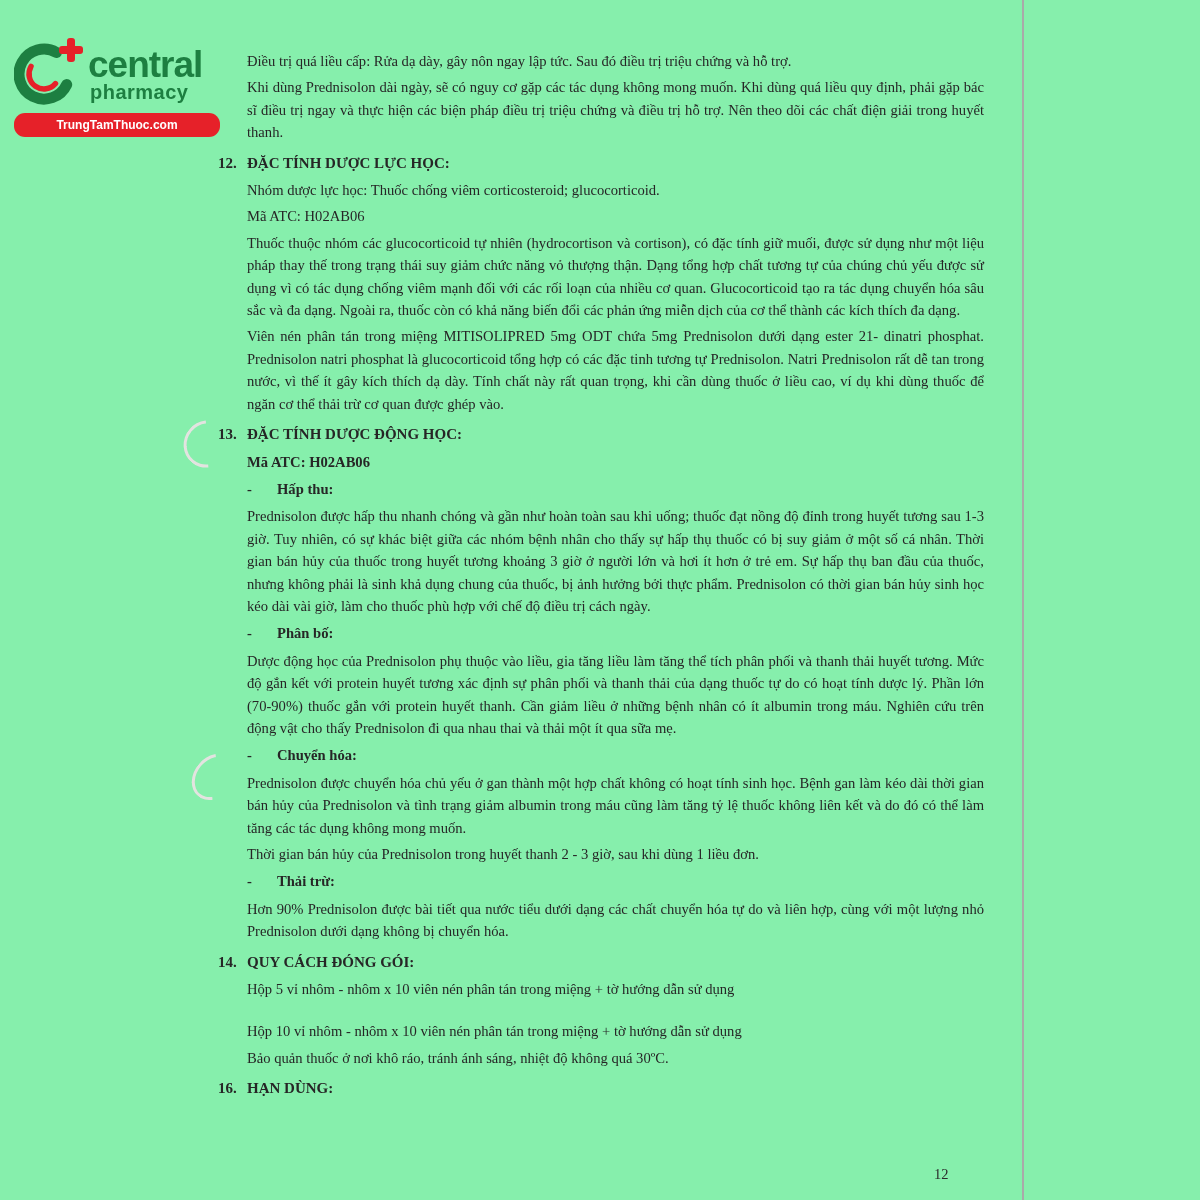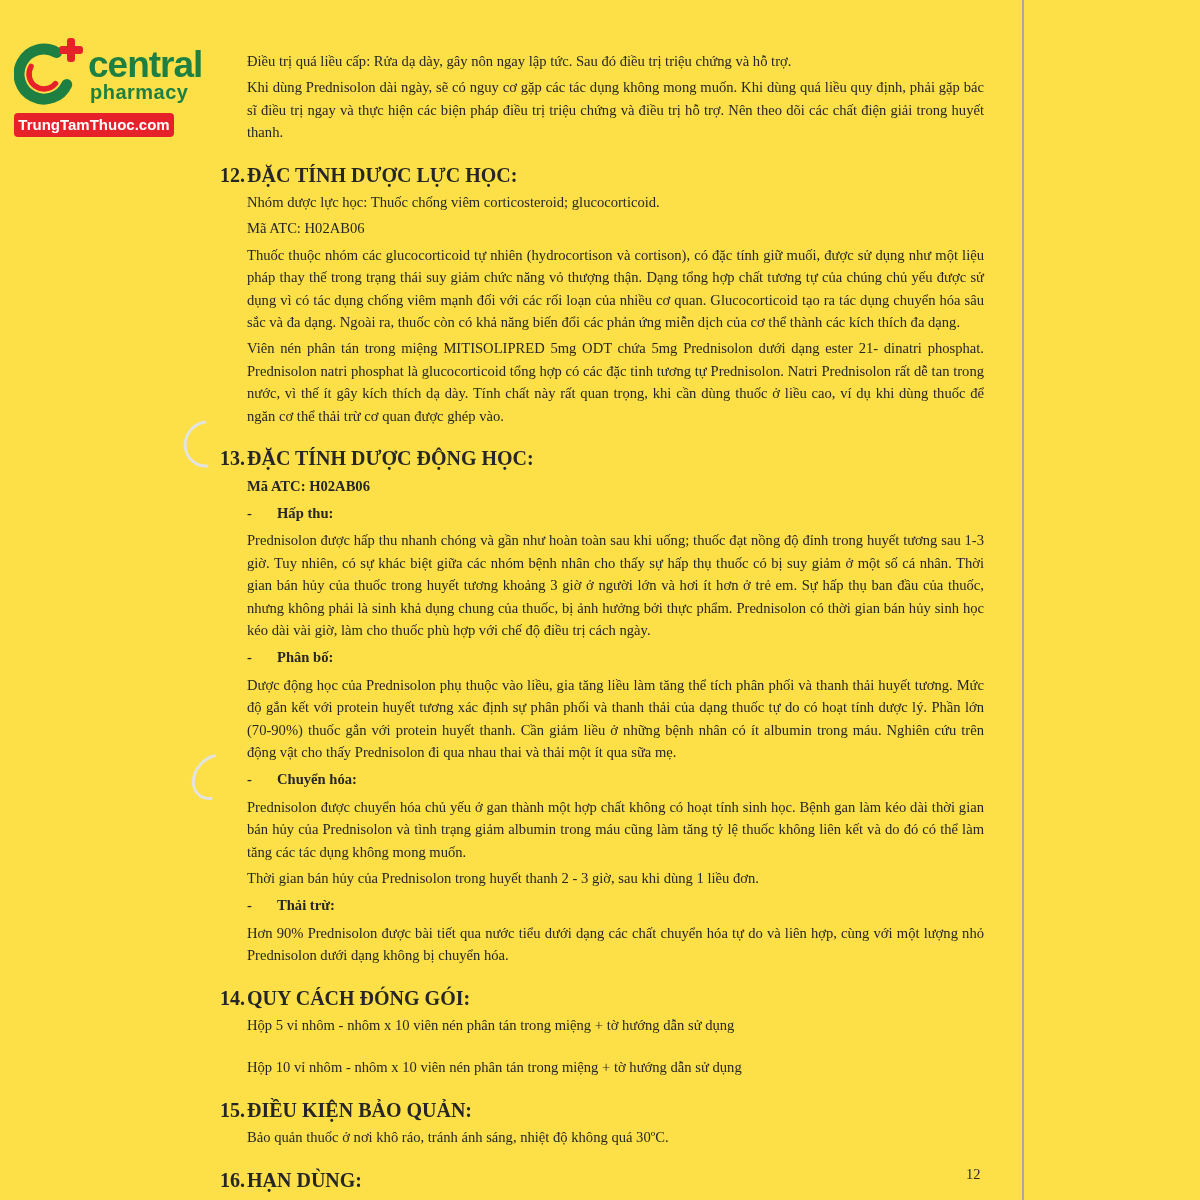--- a/index.html
+++ b/index.html
@@ -1,53 +1,53 @@
 <!DOCTYPE html>
 <html lang="vi"><head>
 <meta charset="utf-8">
 <style>
   html,body { margin:0; padding:0; background:#ffffff; }
   .page {
-    position:relative; width:1200px; height:1200px; background:#fde047;
+    position:relative; width:1200px; height:1200px; background:#86efac;
     font-family:"Liberation Serif", serif; color:#262626; overflow:hidden;
   }
   
   .scan-edge { position:absolute; left:1022px; top:0; width:2px; height:1200px; background:#a9a9a9; }
 
   
   .logo { position:absolute; left:14px; top:36px; width:200px; }
   .logo-row { display:flex; align-items:flex-start; }
   .logo-mark { width:70px; height:70px; flex:none; }
   .logo-words { margin-left:4px; margin-top:12px; font-family:"Liberation Sans", sans-serif; }
   .logo-brand { color:#1d7f41; font-weight:bold; font-size:37px; line-height:34px; letter-spacing:-1px; }
   .logo-sub { color:#1d7f41; font-weight:bold; font-size:20px; line-height:20px; margin-left:2px; letter-spacing:0.5px; }
   .logo-pill {
-    margin-top:7px; width:160px; background:#e62129; border-radius:4px;
+    margin-top:7px; width:206px; background:#e62129; border-radius:11px;
     color:#ffffff; font-family:"Liberation Sans", sans-serif; font-weight:bold;
-    font-size:15px; line-height:24px; text-align:center;
+    font-size:12px; line-height:24px; text-align:center;
   }
 
   
   .content { position:absolute; left:218px; top:50px; width:766px; font-size:14.6px; line-height:22.4px; }
   .content p { margin:0 0 4px 29px; text-align:justify; }
   .content p.loose { text-align:left; }
-  .sec-heading { display:flex; font-weight:bold; font-size:20px; margin:20px 0 5px;text-align:center; }
+  .sec-heading { display:flex; font-weight:bold; font-size:15px; margin:8px 0 5px; }
   .sec-num { width:29px; flex:none; }
   .bold-line { margin-left:29px; font-weight:bold; }
   .sub-heading { display:flex; margin:5px 0 5px 29px; font-weight:bold; }
   .sub-dash { width:30px; flex:none; }
   .faded { color:#4c4c4c; }
 
   
   .artifact { position:absolute; border:3px solid #e3e3e0; border-radius:50%;
     border-right-color:transparent; border-top-color:transparent; transform:rotate(40deg); }
   .artifact.a1 { left:184px; top:420px; width:40px; height:42px; }
   .artifact.a2 { left:194px; top:752px; width:34px; height:44px; }
 
-  .page-number { position:absolute; left:966px; top:1166px; font-size:14.5px; color:#2a2a2a; }
+  .page-number { position:absolute; left:934px; top:1166px; font-size:14.5px; color:#2a2a2a; }
 </style>
 </head>
 <body>
 
 <div class="page">
 
   <div class="scan-edge"></div>
 
   <div class="artifact a1"></div>
   <div class="artifact a2"></div>
@@ -115,24 +115,20 @@
     </div>
     <p>Hơn 90% Prednisolon được bài tiết qua nước tiểu dưới dạng các chất chuyển hóa tự do và liên hợp, cùng với một lượng nhỏ Prednisolon dưới dạng không bị chuyển hóa.</p>
 
     <div class="sec-heading">
       <span class="sec-num">14.</span>
       <span>QUY CÁCH ĐÓNG GÓI:</span>
     </div>
     <p class="loose" style="margin-bottom:20px;">Hộp 5 vỉ nhôm - nhôm x 10 viên nén phân tán trong miệng + tờ hướng dẫn sử dụng</p>
     <p class="loose">Hộp 10 vỉ nhôm - nhôm x 10 viên nén phân tán trong miệng + tờ hướng dẫn sử dụng</p>
 
-    <div class="sec-heading">
-      <span class="sec-num">15.</span>
-      <span>ĐIỀU KIỆN BẢO QUẢN:</span>
-    </div>
     <p class="loose">Bảo quản thuốc ở nơi khô ráo, tránh ánh sáng, nhiệt độ không quá 30ºC.</p>
 
     <div class="sec-heading">
       <span class="sec-num">16.</span>
       <span>HẠN DÙNG:</span>
     </div>
 
   </div>
 
   <div class="page-number">12</div>

